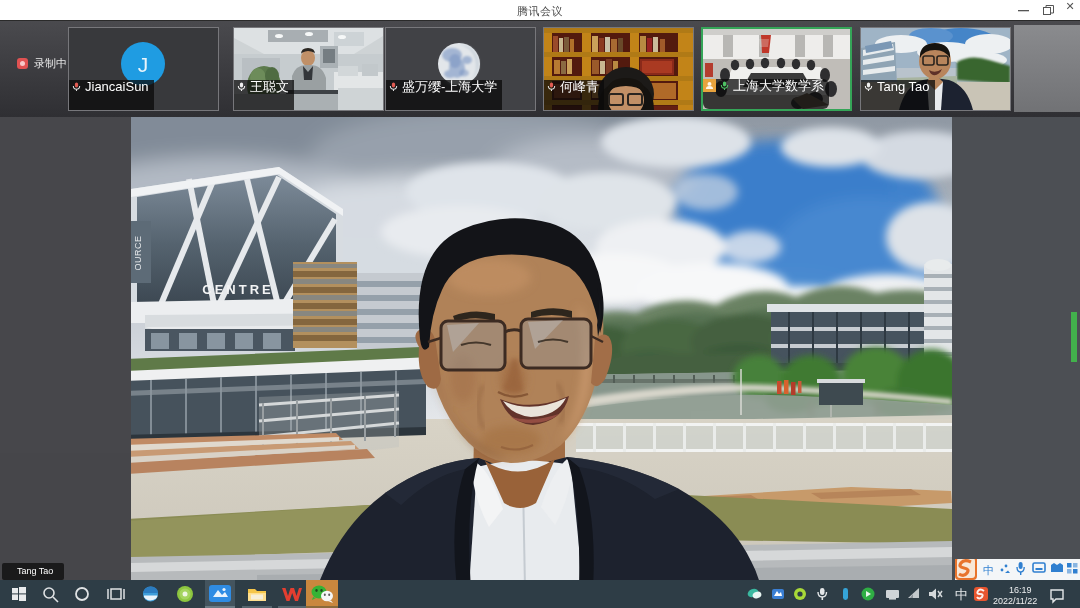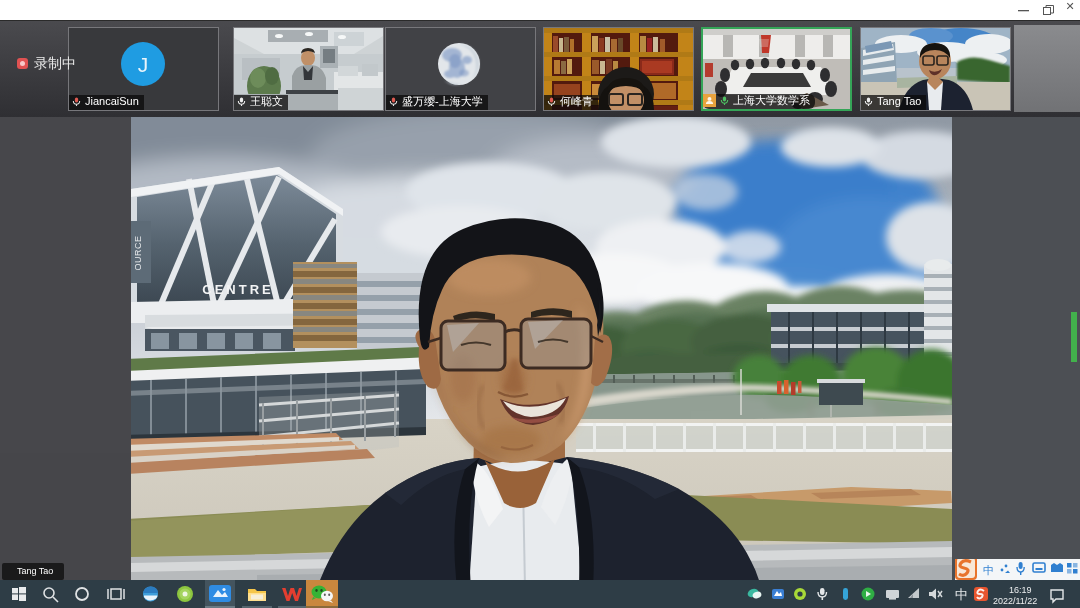--- a/index.html
+++ b/index.html
@@ -4,42 +4,43 @@
 <style>
 * { margin:0; padding:0; box-sizing:border-box; }
 html,body { width:1080px; height:608px; overflow:hidden; }
 body { font-family:"Liberation Sans", sans-serif; position:relative; background:#46464a; }
 #titlebar { position:absolute; left:0; top:0; width:1080px; height:21px; background:#ffffff; border-bottom:1px solid #2a2a2a; }
 #titlebar .title { position:absolute; left:0; right:0; top:4px; text-align:center; font-size:11px; color:#4a4a4a; letter-spacing:0.5px; }
 .winbtn { position:absolute; top:0; height:21px; color:#555; font-size:11px; text-align:center; }
 
 #strip { position:absolute; left:0; top:21px; width:1080px; height:96px; background:linear-gradient(#4a4a4e,#2f2f33); }
 .thumb { position:absolute; top:6px; width:151px; height:84px; background:#3a3a3d; border:1px solid #77777b; overflow:hidden; }
-.tlabel { position:absolute; left:0; bottom:0; height:15px; background:rgba(10,10,10,0.75); color:#fff; font-size:11px; line-height:13px; padding:0 5px 8px 16px; white-space:nowrap; }
+.tlabel { position:absolute; left:0; bottom:0; height:30px; background:rgba(10,10,10,0.75); color:#fff; font-size:13px; line-height:13px; padding:0 5px 8px 16px; white-space:nowrap; }
 .tlabel svg { position:absolute; left:3px; top:2px; }
 
 #mainarea { position:absolute; left:0; top:117px; width:1080px; height:336px; background:#47474b; }
 #rightbar { position:absolute; left:952px; top:0; width:128px; height:463px; background:#4c4f54; }
 #video { position:absolute; left:131px; top:0; width:821px; height:463px; background:#9aa2ac; overflow:hidden; }
 #video svg { filter:blur(0.5px); }
 .thumb svg { filter:blur(0.4px); }
 #tangtao { position:absolute; left:2px; top:446px; width:62px; height:17px; background:rgba(15,15,15,0.8); border-radius:2px; color:#fff; font-size:9px; line-height:17px; padding-left:15px; z-index:5;}
 #rec { position:absolute; left:17px; top:54px; z-index:5; }
 #rec .dot { display:inline-block; width:11px; height:11px; border-radius:3px; background:#e05252; vertical-align:middle; position:relative;}
 #rec .dot:after { content:""; position:absolute; left:3px; top:3px; width:5px; height:5px; border-radius:50%; background:#f7c9c9;}
-#rec .rtext { color:#e8e8e8; font-size:14px; vertical-align:middle; margin-left:6px; }
+#rec .rtext { color:#e8e8e8; font-size:11px; vertical-align:middle; margin-left:6px; }
 #greenbar { position:absolute; left:1071px; top:312px; width:6px; height:50px; background:#42b14c; z-index:6;}
 
 #taskbar { position:absolute; left:0; top:580px; width:1080px; height:28px; background:#2d3c45; z-index:10; }
 
 #sogou { position:absolute; left:955px; top:559px; width:125px; height:21px; background:#f2f4f6; z-index:9; }
 </style>
 </head>
 <body>
 <div id="titlebar">
+  <div class="title">腾讯会议</div>
   <div class="winbtn" style="left:1014px; width:20px;"><svg width="12" height="11" viewBox="0 0 12 11" style="margin-top:5px;">
         <rect x="0" y="5" width="11" height="1.3" fill="#555"></rect>
       </svg></div>
   <div class="winbtn" style="left:1038px; width:20px;"><svg width="11" height="11" viewBox="0 0 11 11" style="margin-top:5px;">
         <rect x="0.5" y="2.5" width="7" height="7" fill="none" stroke="#555" stroke-width="1"></rect>
         <path d="M3,2.5 L3,0.5 L10.5,0.5 L10.5,8 L7.5,8" fill="none" stroke="#555" stroke-width="1"></path>
       </svg></div>
   <div class="winbtn" style="left:1060px; width:20px;">✕</div>
 </div>
 

